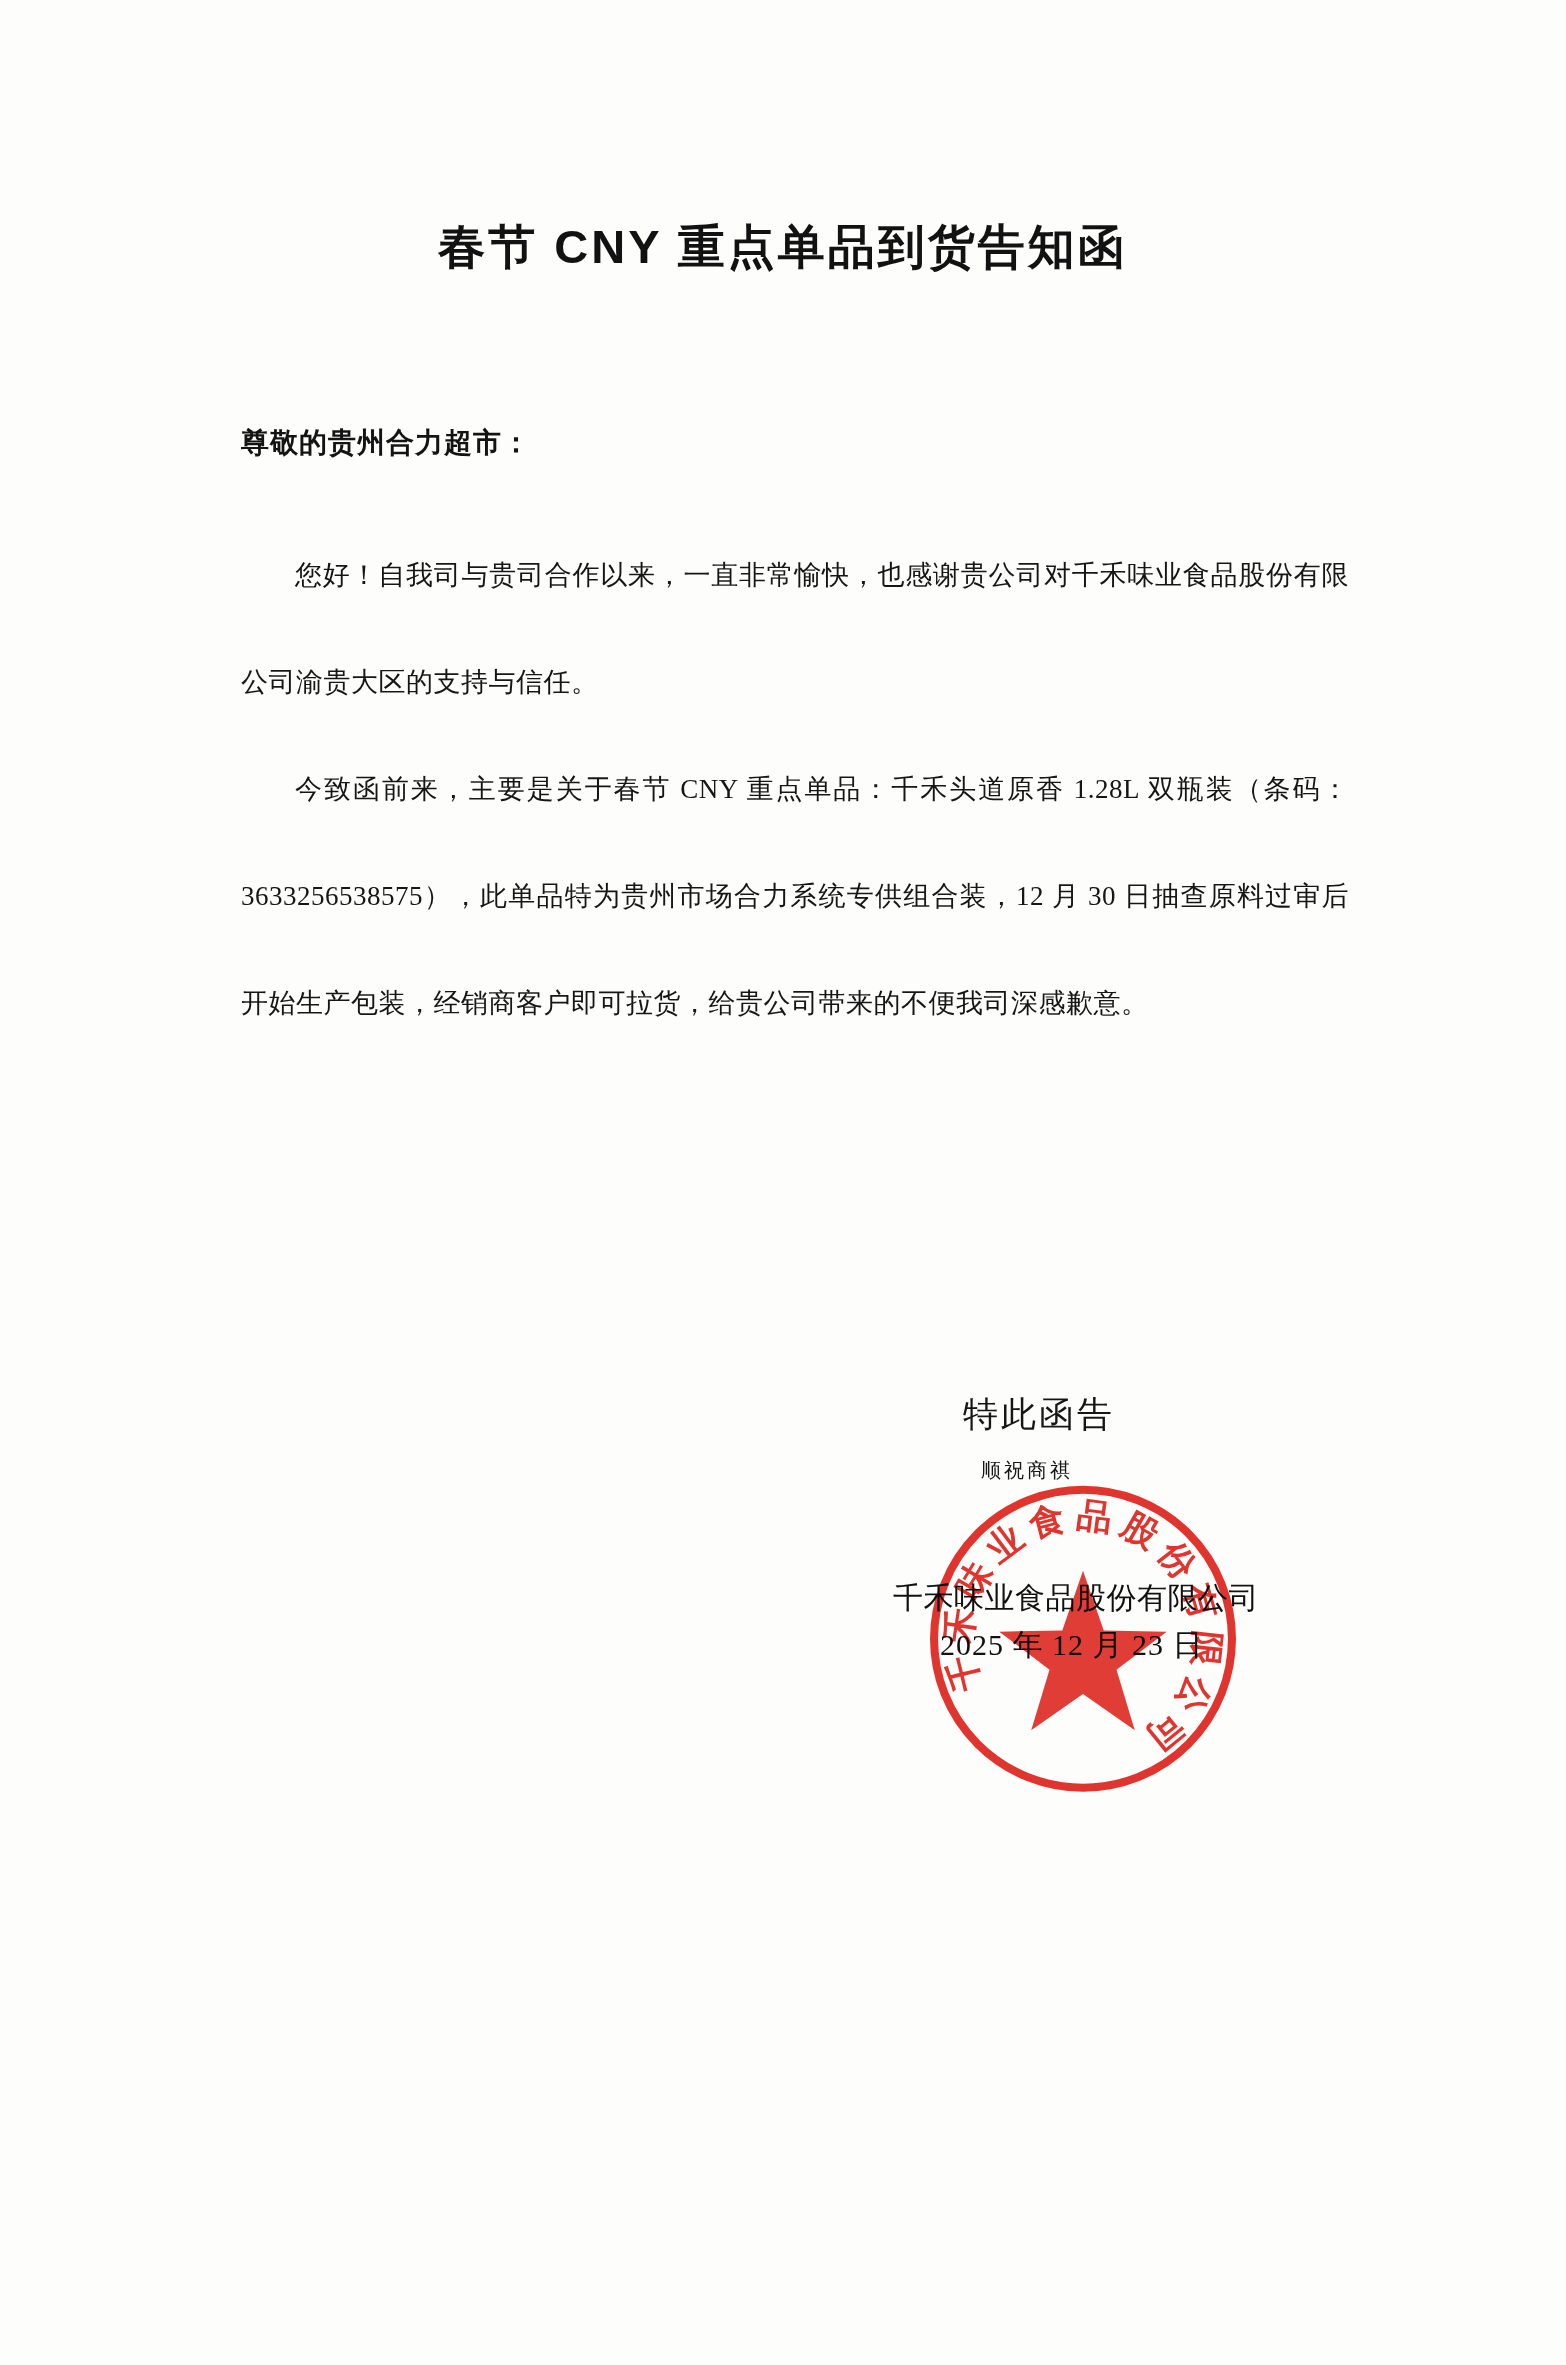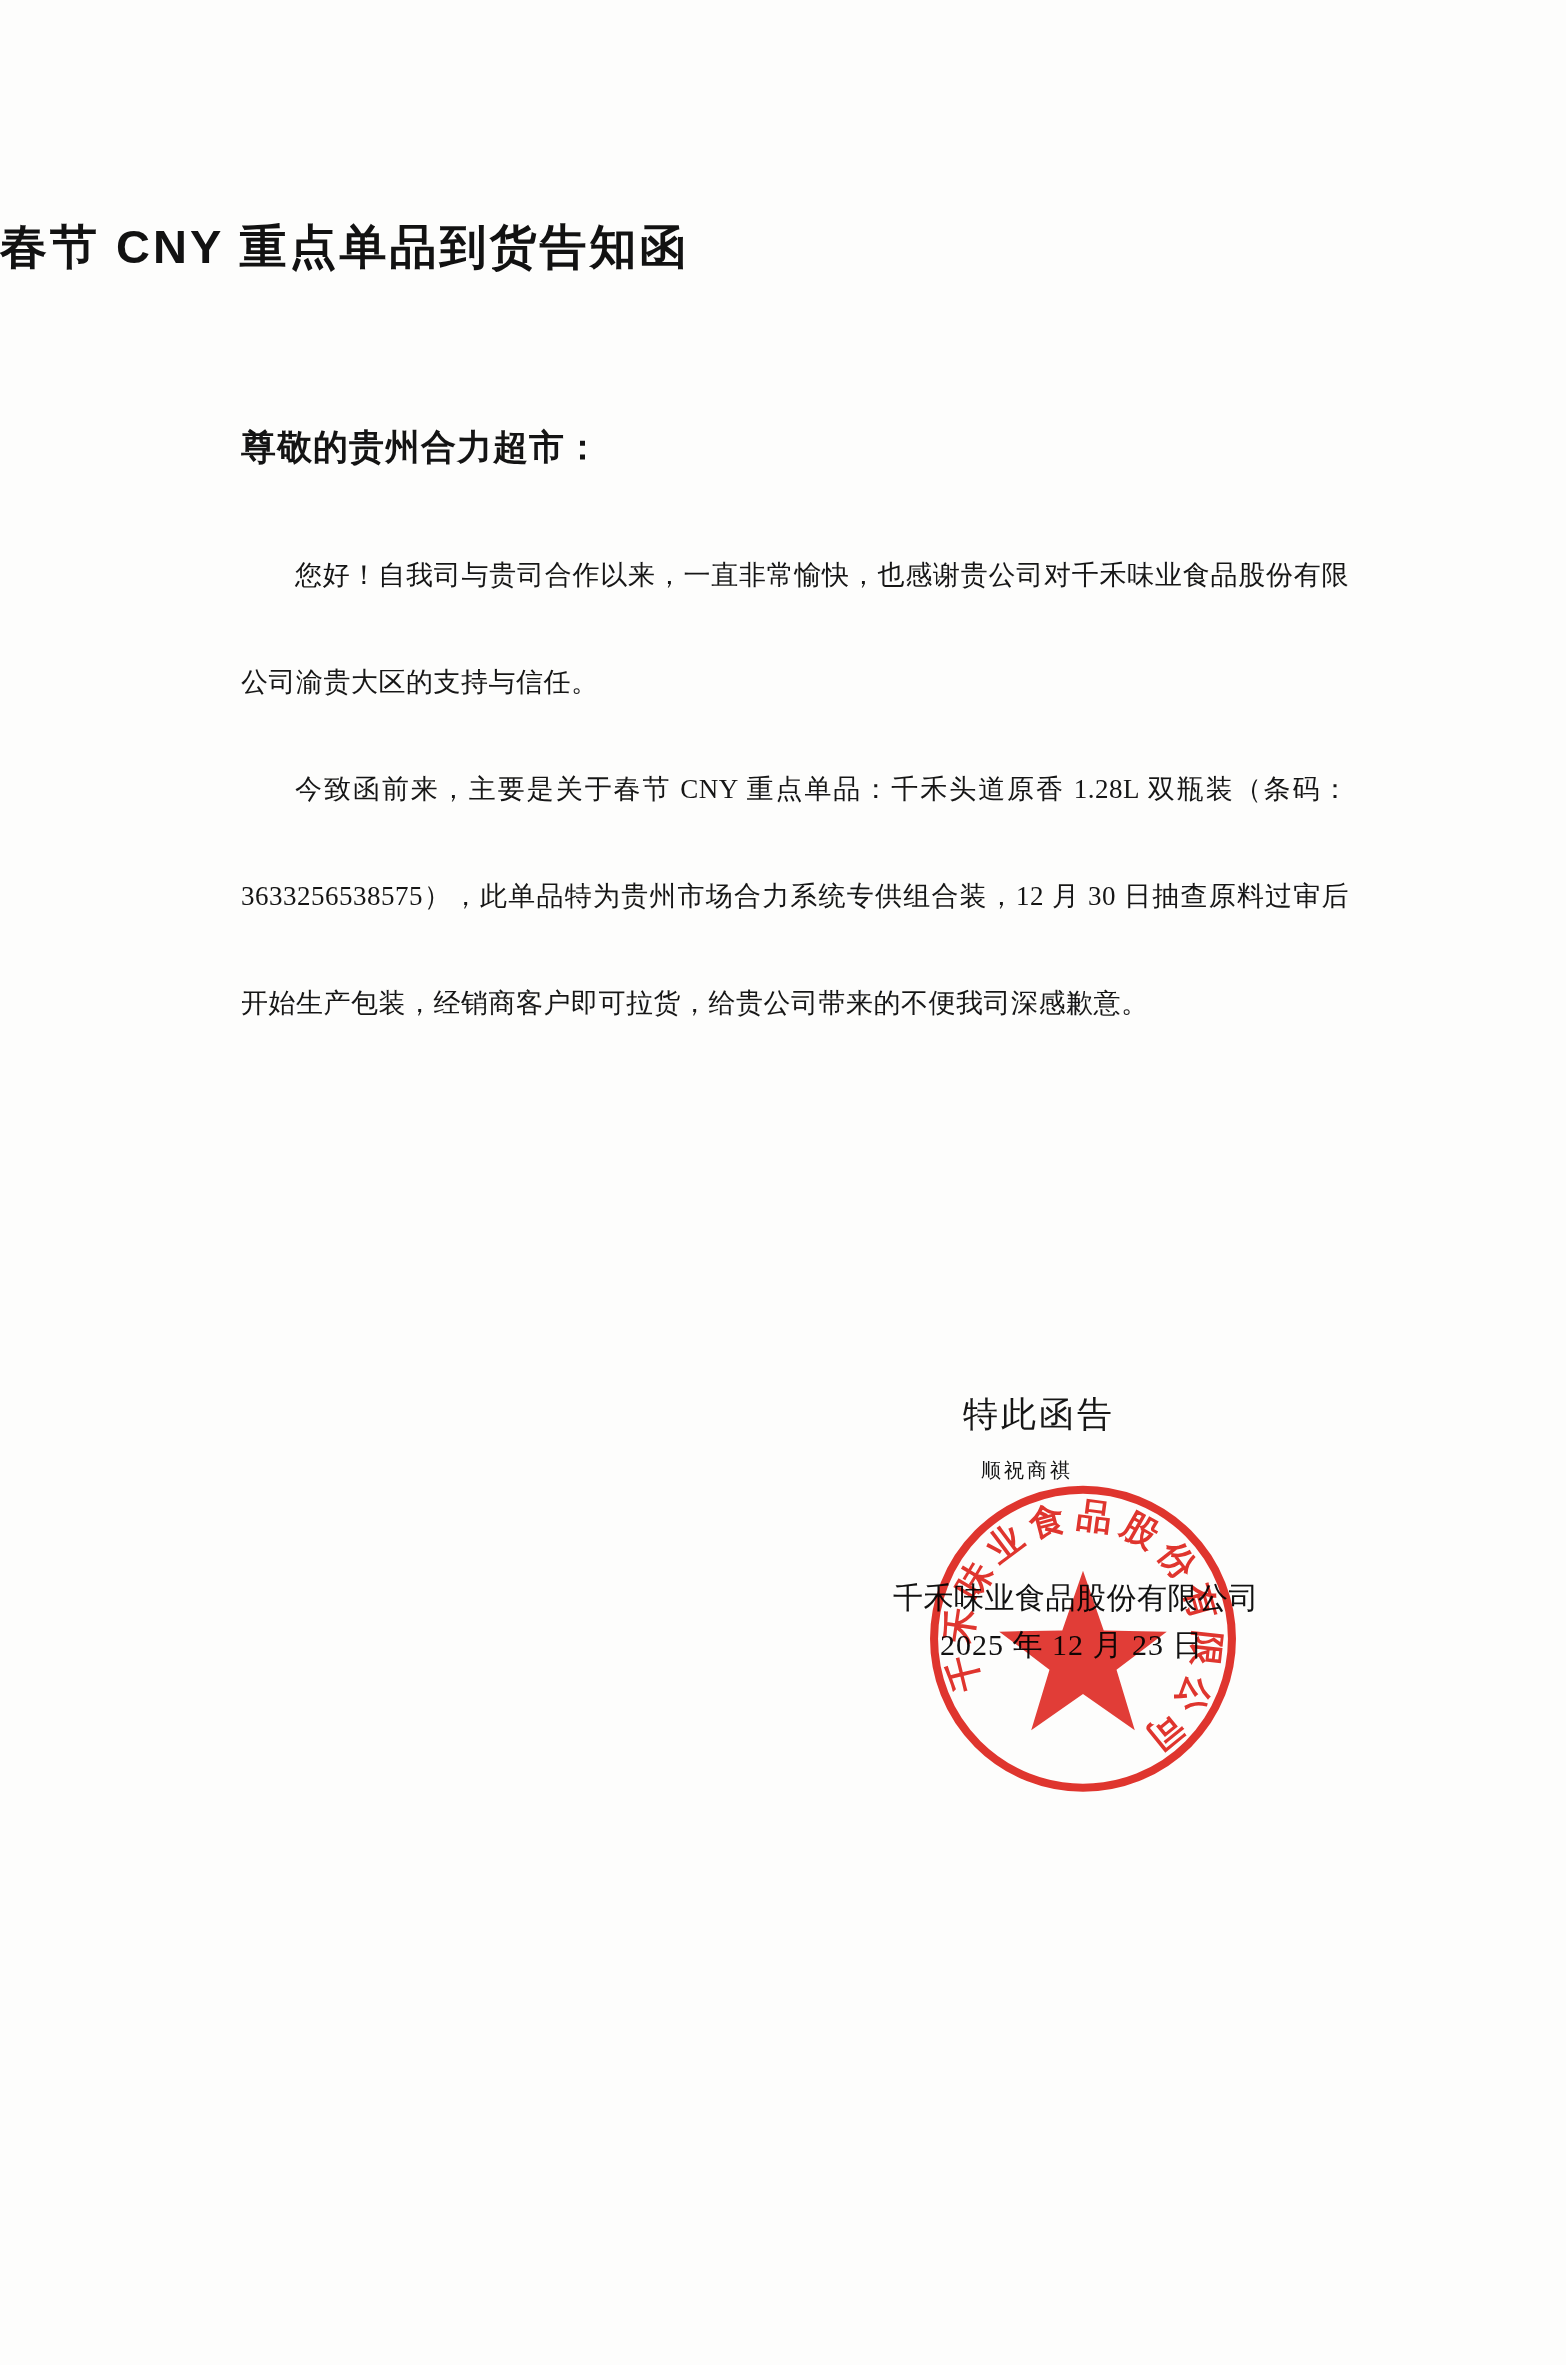--- a/index.html
+++ b/index.html
@@ -7,30 +7,30 @@
     position:relative;
     width:1566px;height:2366px;
     margin:0 auto;
     background:#fdfdfc;
     overflow:hidden;
     color:#161616;
     font-family:"Liberation Serif","DejaVu Serif",serif;
   }
   .title{
     position:absolute;top:216px;left:0;width:100%;
-    text-align:left;
+    text-align:center;
     font-family:"Liberation Sans","DejaVu Sans",sans-serif;
     font-weight:700;
     font-size:47px;
     letter-spacing:3px;
     color:#121212;
   }
   .salutation{
     position:absolute;top:424px;left:241px;
-    font-size:35px;
+    font-size:28px;
     font-weight:700;
     letter-spacing:1px;
     color:#141414;
     text-align:right;
   }
   .para{
     position:absolute;left:241px;width:1108px;
     font-size:27px;
     line-height:107px;
     letter-spacing:0.5px;

